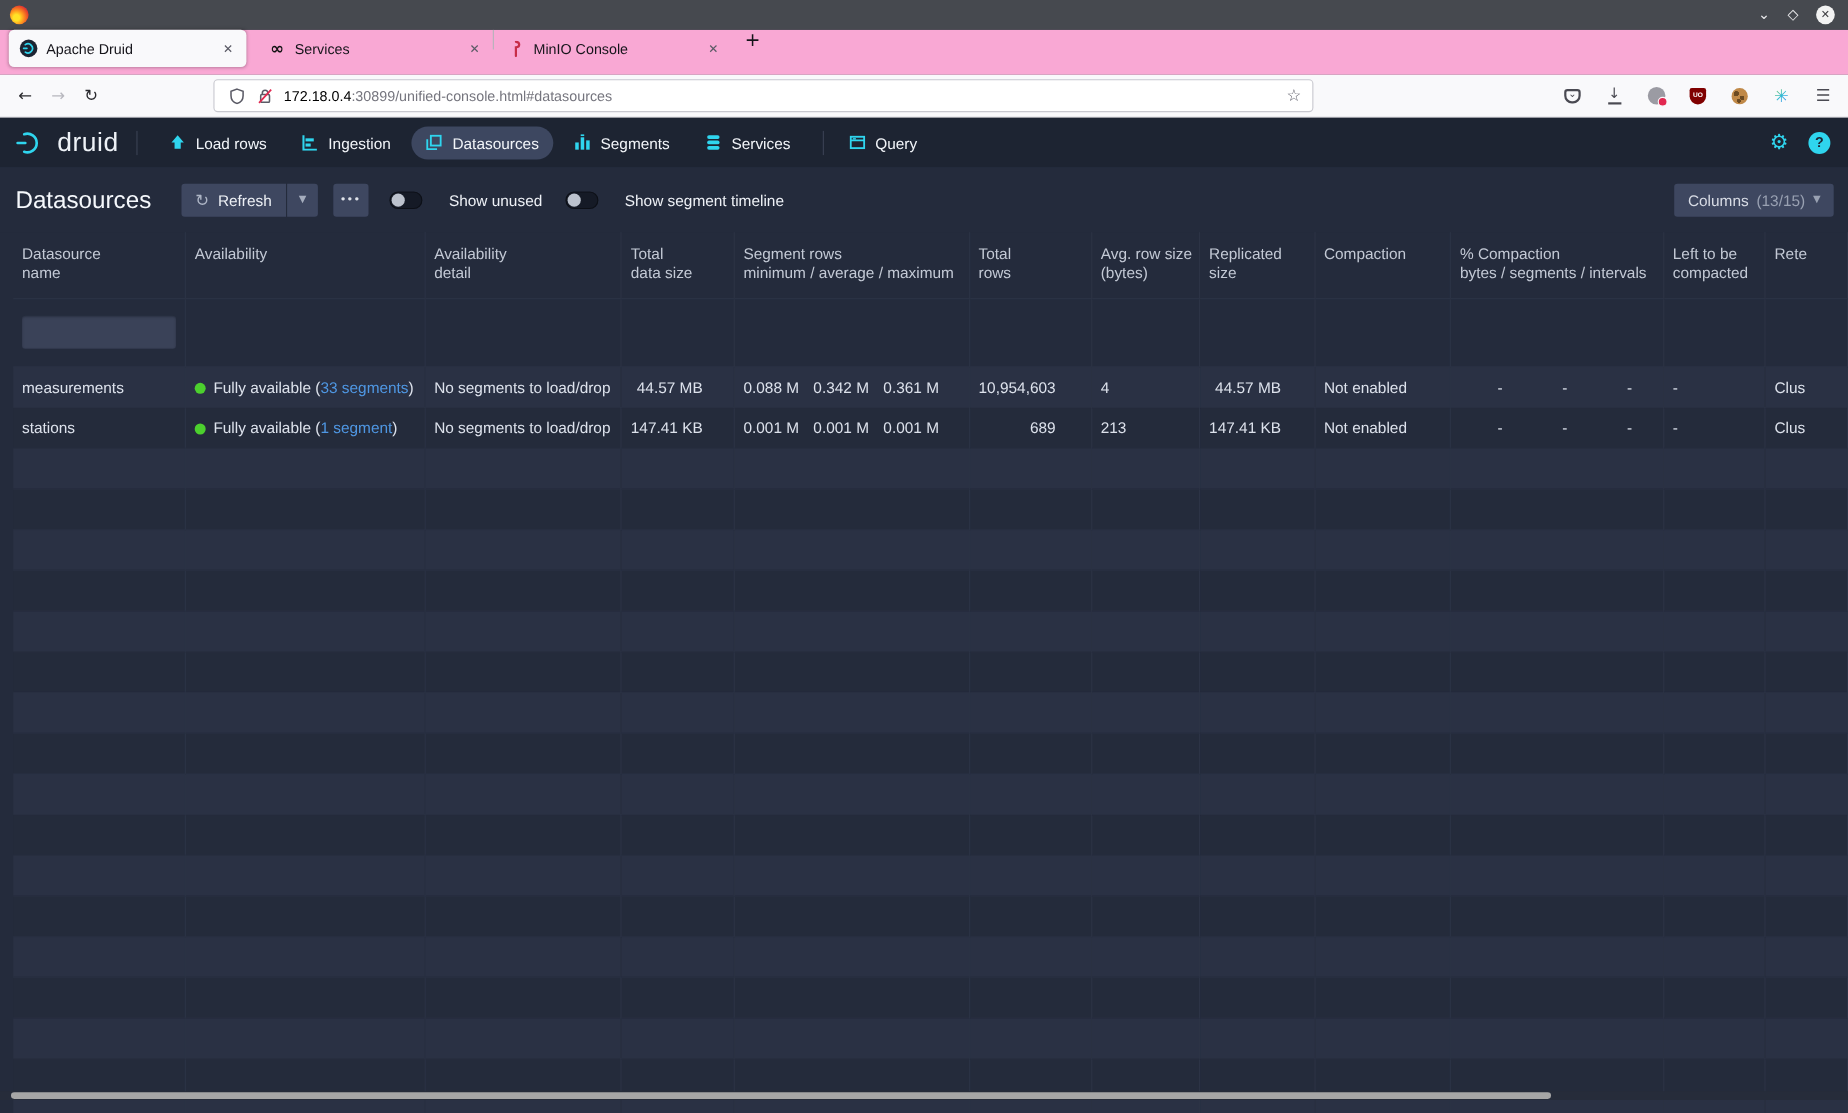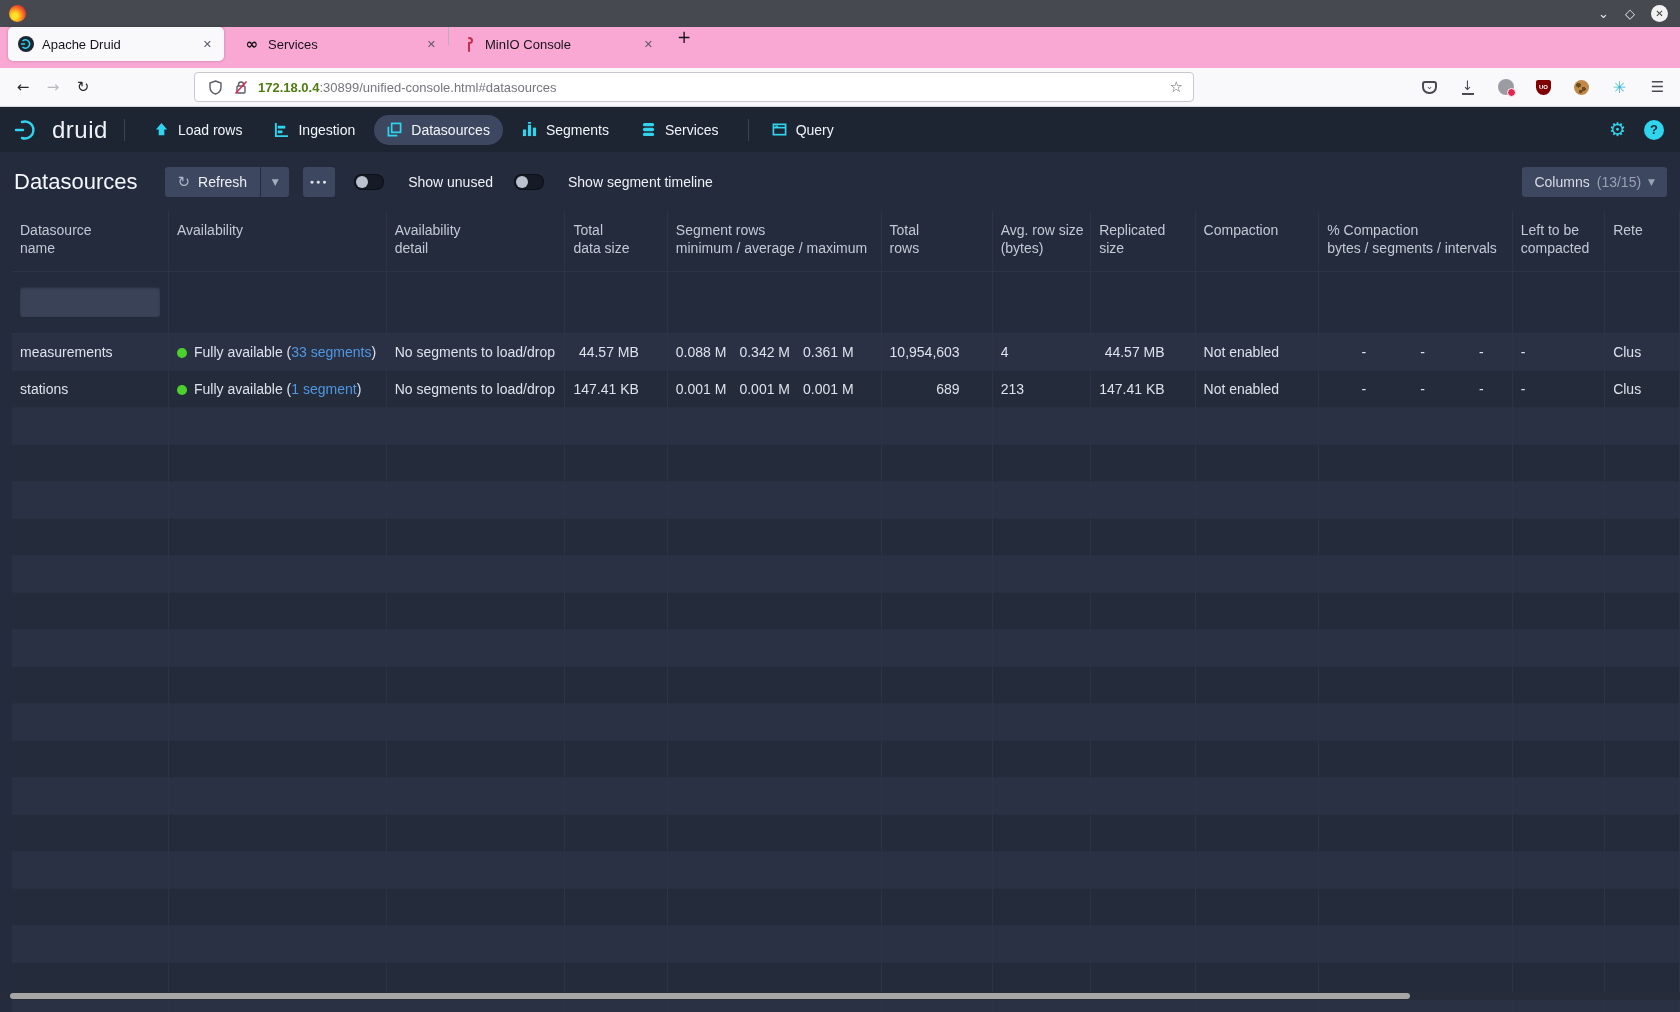--- a/index.html
+++ b/index.html
@@ -41,21 +41,21 @@
   .toolbar { height:39px; background:#f9f9fb; border-bottom:1px solid #d7d7db;
     display:flex; align-items:center; }
   .nav-btn { font-size:15px; color:#2a2a2e; width:30px; text-align:center; }
   .nav-btn.disabled { color:#b8b8bf; }
   .toolbar .back { margin-left:8px; }
   .urlbox { width:1000px; height:30px; margin-left:96px; background:#ffffff;
     border:1px solid #c8c8cf; border-radius:4px; display:flex; align-items:center;
     font-size:13px; padding:0 8px; }
   .urlbox .uicon { margin:0 6px; display:flex; }
   .url-text { flex:1; white-space:nowrap; overflow:hidden; margin-left:4px; }
-  .url-host { color:#4d7c0f;font-weight:bold; }
+  .url-host { color:#000000; }
   .url-rest { color:#75757e; }
   .url-star { color:#5b5b66; font-size:15px; margin-right:2px; }
   .tb-icons { display:flex; align-items:center; gap:21px; margin-left:auto; padding-right:14px; }
   .tbi { width:17px; height:17px; display:flex; align-items:center; justify-content:center;
     color:#4a4a52; font-size:15px; }
   .icon-pocket { width:15px; height:13px; border:2px solid #4a4a52; border-radius:3px 3px 7px 7px;
     display:flex; align-items:center; justify-content:center; color:#4a4a52; font-size:9px;
     line-height:0; padding-bottom:2px; }
   .icon-download { display:flex; flex-direction:column; align-items:center; gap:1px; }
   .icon-download .bar { width:12px; height:2px; background:#4a4a52; }

